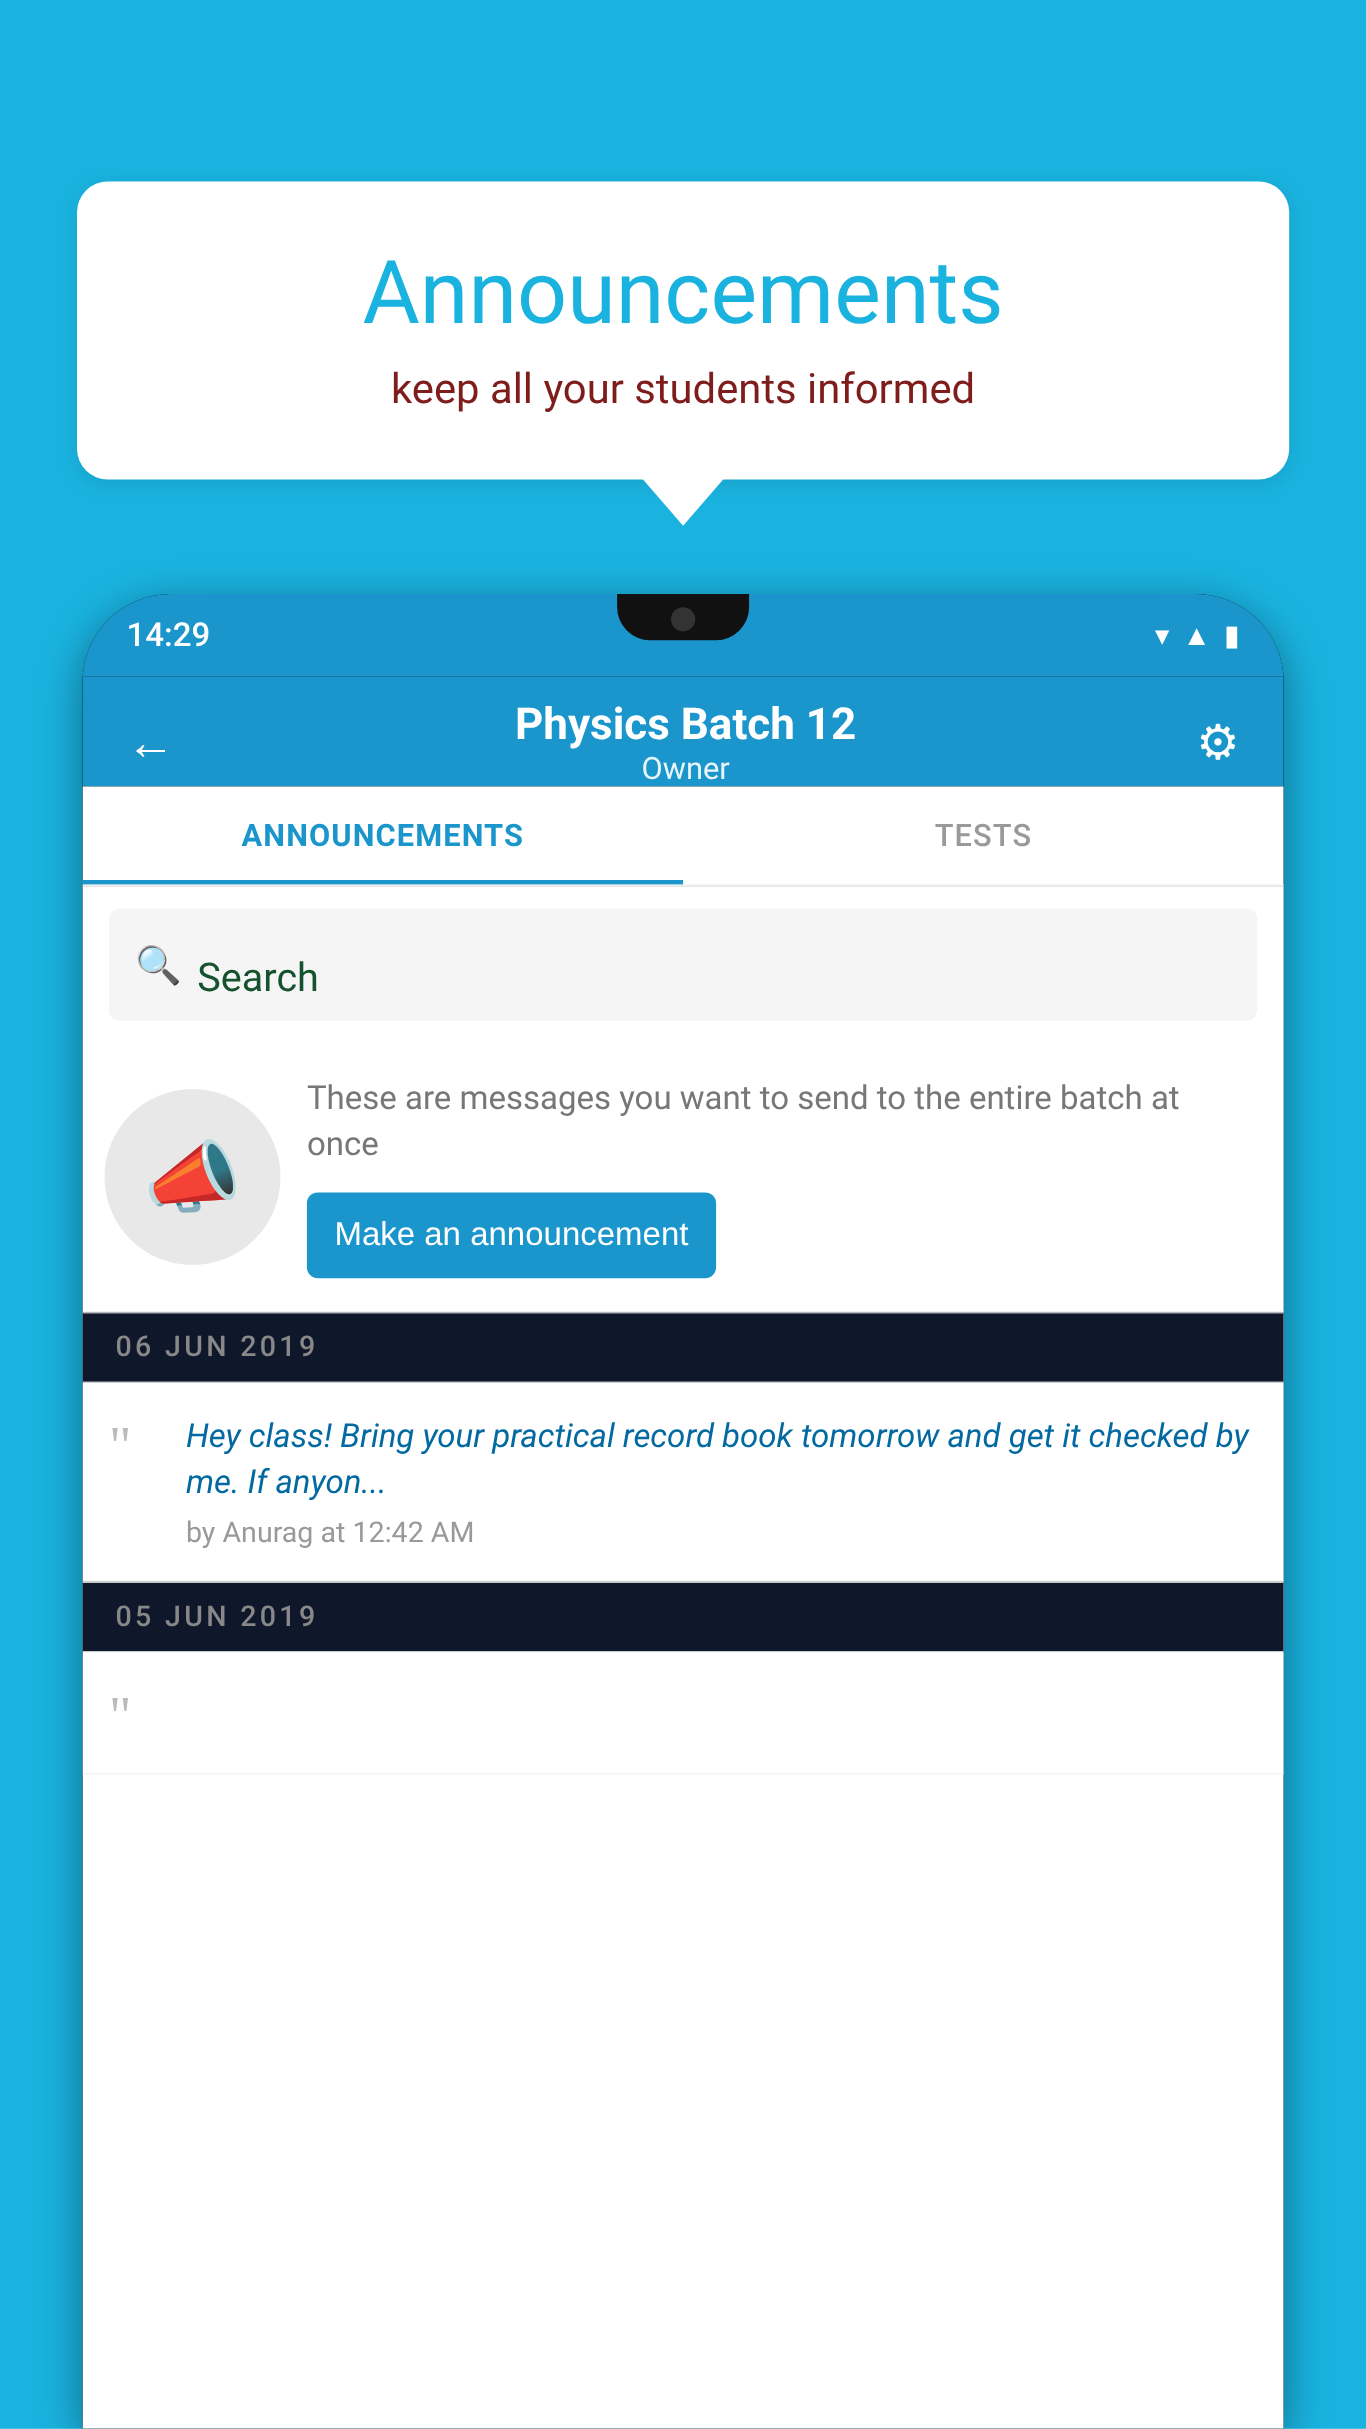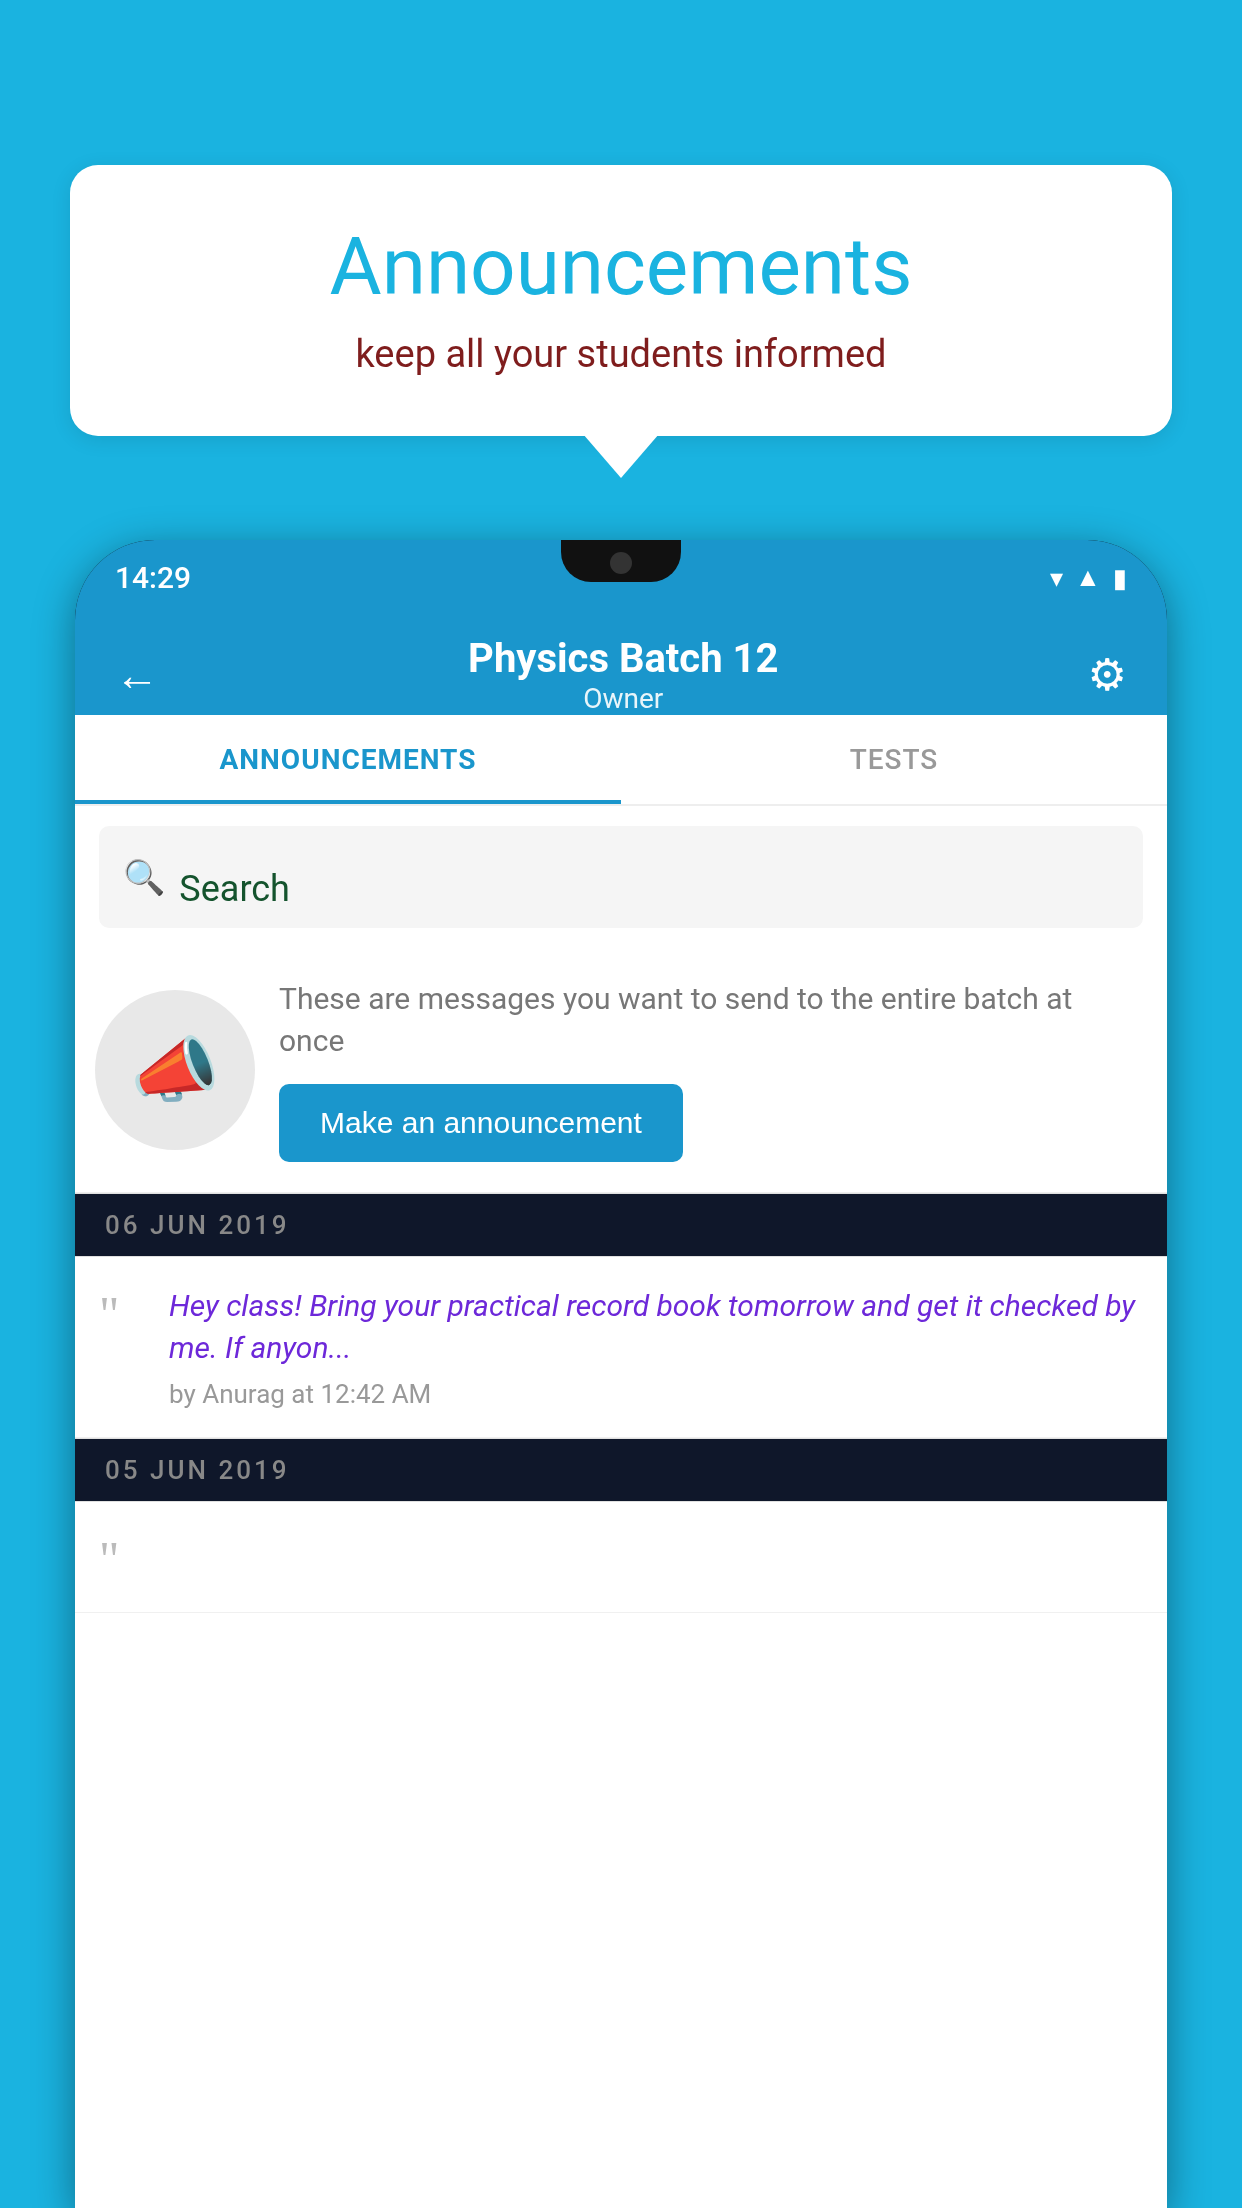--- a/index.html
+++ b/index.html
@@ -231,21 +231,21 @@
       color: #777;
       font-size: 30px;
       line-height: 1.4;
       margin-bottom: 22px;
     }
     .make-announcement-btn {
       background: #1a96cc;
       color: white;
       border: none;
       border-radius: 10px;
-      padding: 22px 41px;
+      padding: 22px 25px;
       font-size: 30px;
       font-weight: 500;
       cursor: pointer;
       display: inline-block;
     }
 
     
     .date-separator {
       background: #0f172a;
       padding: 16px 30px;
@@ -273,21 +273,21 @@
       margin-top: 4px;
       font-family: Georgia, serif;
       flex-shrink: 0;
       width: 50px;
     }
     .announcement-content {
       flex: 1;
     }
     .announcement-text {
       font-size: 30px;
-      color: #6d28d9;
+      color: #0369a1;
       font-style: italic;
       line-height: 1.4;
       margin-bottom: 10px;
     }
     .announcement-meta {
       font-size: 26px;
       color: #999;
     }
   </style>
 </head>

